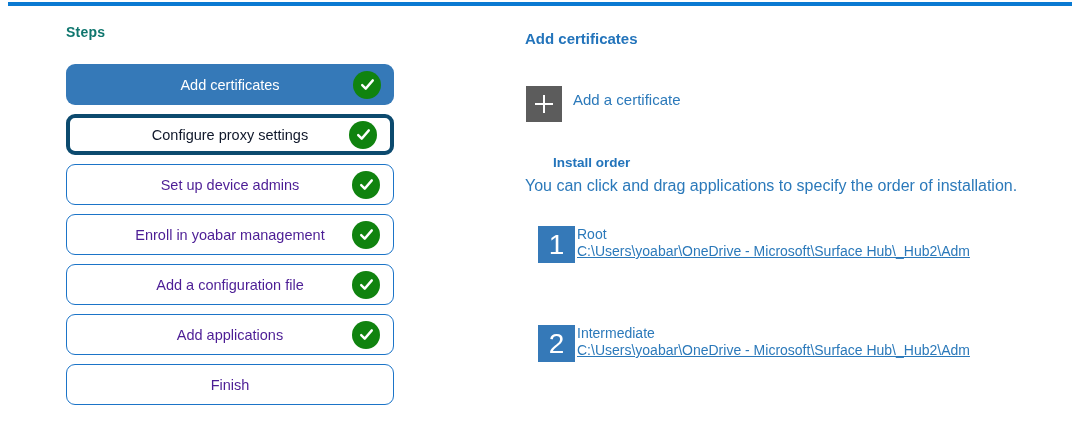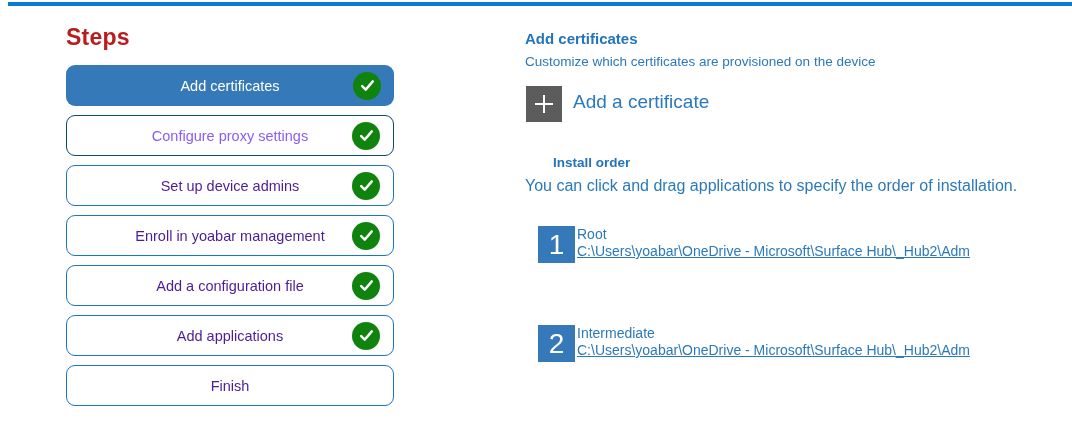--- a/index.html
+++ b/index.html
@@ -13,36 +13,36 @@
 
   
   .topbar {
     position: absolute; top: 2px; left: 8px; right: 0;
     height: 4px; background: #0a7ad2;
   }
 
   
   .sidebar { position: absolute; left: 66px; top: 24px; width: 328px; }
   .steps-heading {
-    margin: 0 0 14px 0;
-    font-size: 23px; font-weight: bold; color: #b91c1c;
+    margin: 0 0 24px 0;
+    font-size: 14px; font-weight: bold; color: #0f766e;
     letter-spacing: 0.2px;
   }
   .step {
     position: relative;
     height: 41px; margin-bottom: 9px;
     border-radius: 9px;
     display: flex; align-items: center; justify-content: center;
     font-size: 14.5px;
     box-sizing: border-box;
     background: #ffffff;
     cursor: pointer;
   }
   .step.selected { background: #3579b8; color: #ffffff; }
-  .step.neutral  { border: 1px solid #0c4a6e; color: #8b5cf6; }
+  .step.neutral  { border: 4px solid #0c4a6e; color: #0f172a; }
   .step.normal   { border: 1.5px solid #1b74c8; color: #4c1d95; }
   .check-badge {
     position: absolute; right: 13px; top: 50%;
     transform: translateY(-50%);
     width: 28px; height: 28px; border-radius: 50%;
     background: #10830f;
     display: flex; align-items: center; justify-content: center;
   }
 
   
@@ -58,21 +58,21 @@
   .add-cert-row {
     position: absolute; top: 56px; left: 1px;
     display: flex; align-items: flex-start;
     cursor: pointer;
   }
   .plus-square {
     width: 36px; height: 36px; background: #5c5c5c;
     display: flex; align-items: center; justify-content: center;
     flex: 0 0 auto;
   }
-  .add-cert-label { margin: 5px 0 0 11px; font-size: 19px; color: #2b79ba; }
+  .add-cert-label { margin: 5px 0 0 11px; font-size: 15px; color: #2b79ba; }
 
   .install-heading {
     position: absolute; top: 125px; left: 0;
     font-size: 13.5px; font-weight: bold; color: #2374bb; padding-left: 28px;
   }
   .install-desc {
     position: absolute; top: 147px; left: 0;
     font-size: 16px; color: #2b79ba;
   }
 
@@ -155,21 +155,20 @@
     </span>
   </div>
 
   <div class="step normal">
     <span>Finish</span>
   </div>
 </div>
 
 <div class="main">
   <h3 class="page-title">Add certificates</h3>
-  <div class="page-subtitle">Customize which certificates are provisioned on the device</div>
 
   <div class="add-cert-row">
     <span class="plus-square">
       <svg width="22" height="22" viewBox="0 0 22 22">
           <path d="M11 2 v18 M2 11 h18" stroke="#ffffff" stroke-width="2" fill="none"></path>
         </svg>
     </span>
     <span class="add-cert-label">Add a certificate</span>
   </div>
 

